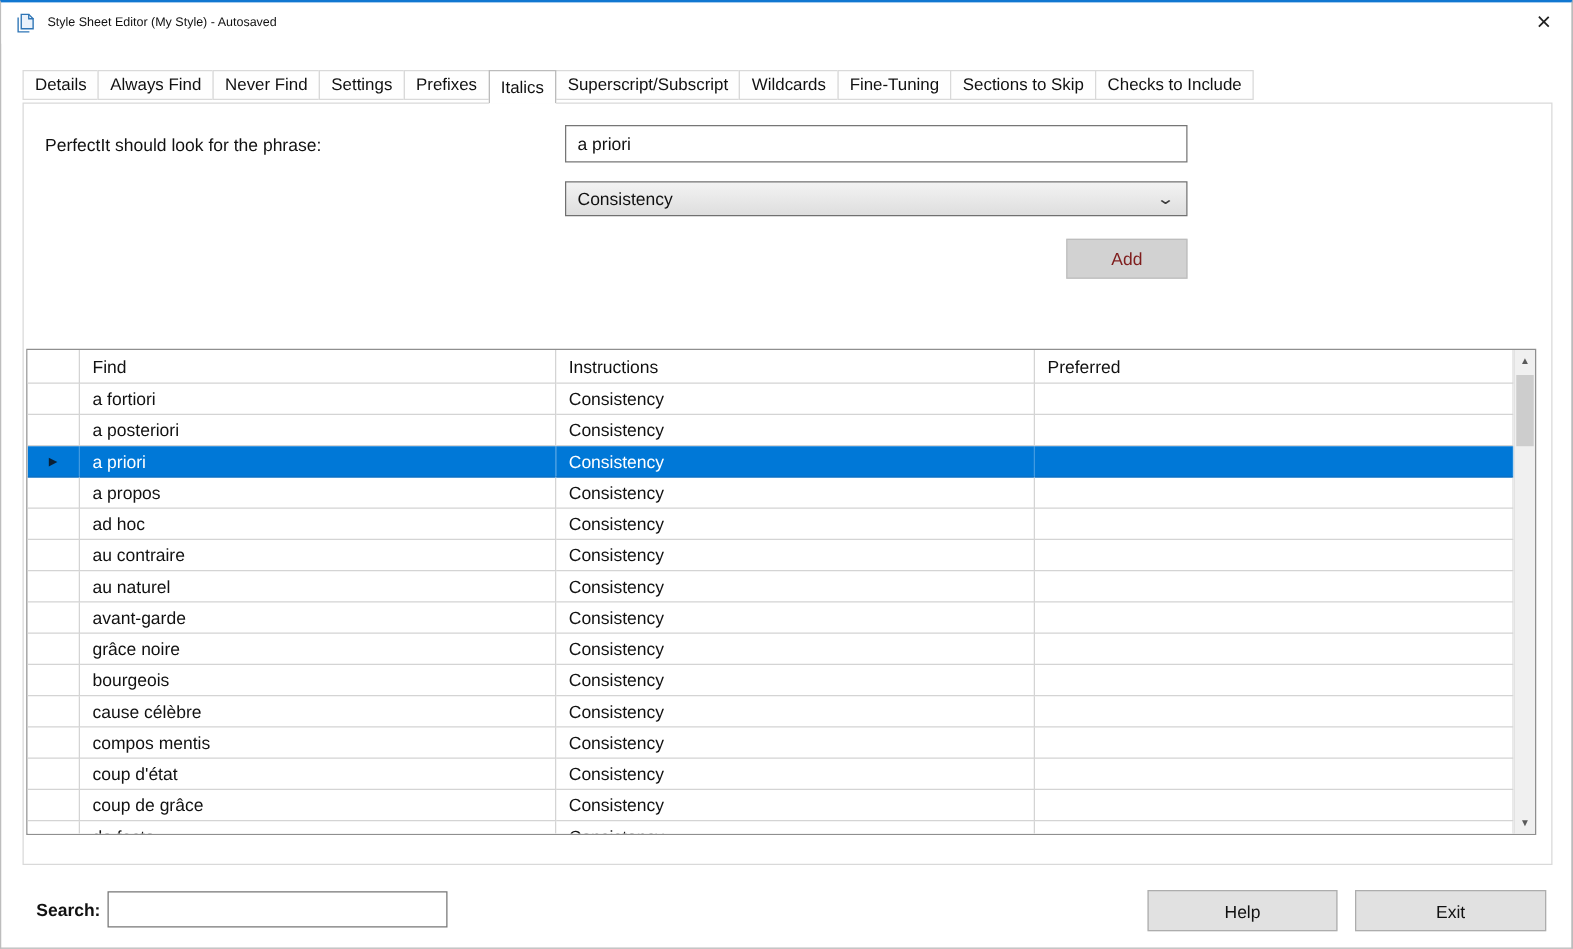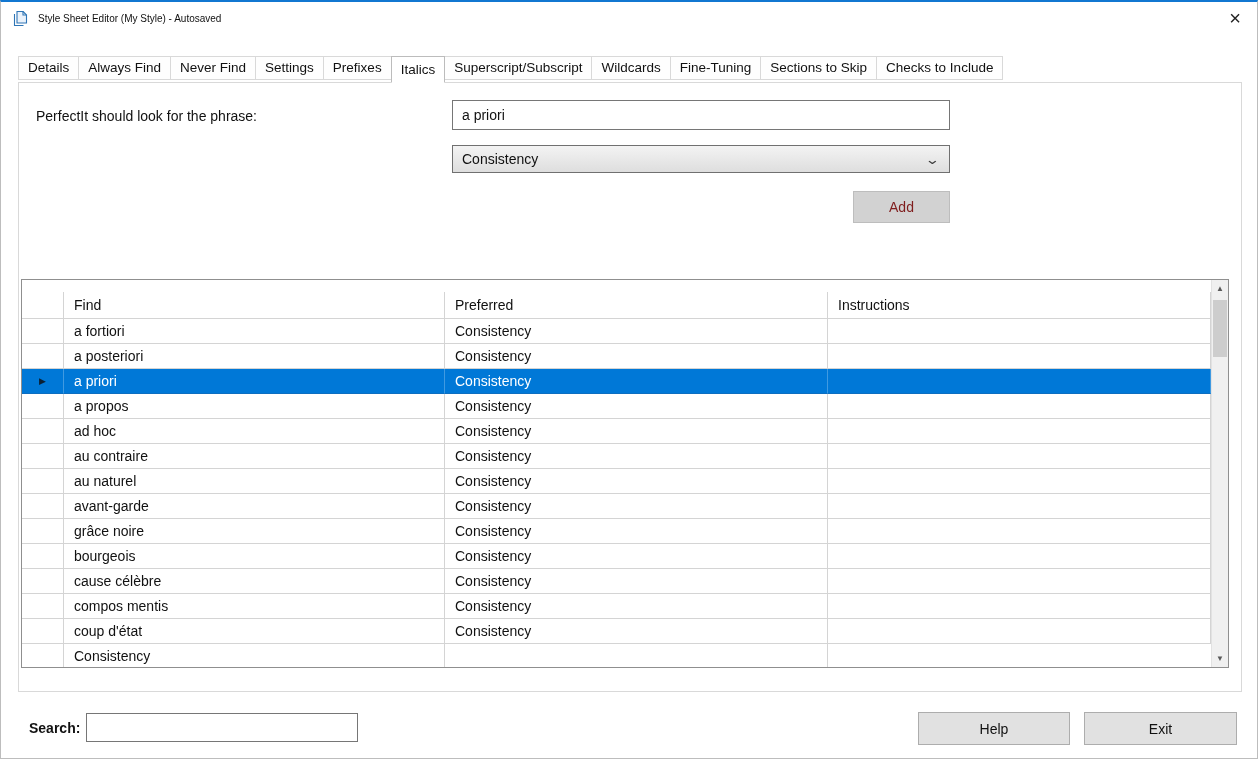--- a/index.html
+++ b/index.html
@@ -34,21 +34,21 @@
   .input-phrase { position:absolute; left:433px; top:17px; width:498px; height:30px; border:1px solid #767676; padding:0 9px; font-size:14px; color:#111; background:#fff; outline:none; }
 
   .combo { position:absolute; left:433px; top:62px; width:498px; height:28px; border:1px solid #707070; background:linear-gradient(#f3f3f3,#dedede); display:flex; align-items:center; padding:0 9px; font-size:14px; color:#111; cursor:default; }
   .combo .combo-value { flex:1 1 auto; }
   .combo .chev { flex:0 0 auto; font-size:13px; color:#3c3c3c; transform:scaleX(1.4); margin-right:2px; }
 
   .btn-add { position:absolute; left:834px; top:108px; width:97px; height:32px; background:#d2d2d2; border:1px solid #bdbdbd; color:#7f1d1d; font-size:14px; font-family:inherit; }
 
   
   .grid { position:absolute; left:2px; top:196px; width:1208px; height:389px; border:1px solid #8f8f8f; background:#fff; }
-  .grid-inner { position:absolute; left:0; top:0; right:17px; bottom:0; overflow:hidden;margin-top:12px; }
+  .grid-inner { position:absolute; left:0; top:0; right:17px; bottom:0; overflow:hidden; }
   .grid-header { display:grid; grid-template-columns:42px 381px 383px 1fr; height:27px; background:#fff; }
   .hcell { border-right:1px solid #d4d4d4; border-bottom:1px solid #d4d4d4; line-height:26px; padding-left:10px; font-size:14px; color:#111; white-space:nowrap; overflow:hidden; }
   .hcell.marker { padding-left:0; }
   .grid-body { height:calc(100% - 27px); overflow:hidden; }
   .grid-row { display:grid; grid-template-columns:42px 381px 383px 1fr; height:25px; background:#fff; }
   .cell { border-right:1px solid #d4d4d4; border-bottom:1px solid #d4d4d4; line-height:24px; padding-left:10px; font-size:14px; color:#111; white-space:nowrap; overflow:hidden; }
   .cell.marker { padding-left:0; text-align:center; font-size:9px; line-height:25px; color:#17334d; }
   .grid-row.selected .cell { background:#0078d7; color:#fff; border-right-color:rgba(255,255,255,0.25); border-bottom-color:#0d6ec0; }
   .grid-row.selected .cell.marker { color:#0b2034; }
 
@@ -105,22 +105,22 @@
       <span class="chev">⌄</span>
     </div>
 
     <button class="btn-add">Add</button>
 
     <div class="grid">
       <div class="grid-inner">
         <div class="grid-header">
           <div class="hcell marker"></div>
           <div class="hcell">Find</div>
+          <div class="hcell">Instructions</div>
           <div class="hcell">Preferred</div>
-          <div class="hcell">Instructions</div>
         </div>
         <div class="grid-body">
             <div class="grid-row">
               <div class="cell marker"></div>
               <div class="cell">a fortiori</div>
               <div class="cell">Consistency</div>
               <div class="cell"></div>
             </div>
             <div class="grid-row">
               <div class="cell marker"></div>
@@ -189,20 +189,21 @@
               <div class="cell"></div>
             </div>
             <div class="grid-row">
               <div class="cell marker"></div>
               <div class="cell">coup d'état</div>
               <div class="cell">Consistency</div>
               <div class="cell"></div>
             </div>
             <div class="grid-row">
               <div class="cell marker"></div>
+              <div class="cell">coup de grâce</div>
               <div class="cell">Consistency</div>
               <div class="cell"></div>
             </div>
             <div class="grid-row">
               <div class="cell marker"></div>
               <div class="cell">de facto</div>
               <div class="cell">Consistency</div>
               <div class="cell"></div>
             </div>
           </div>

